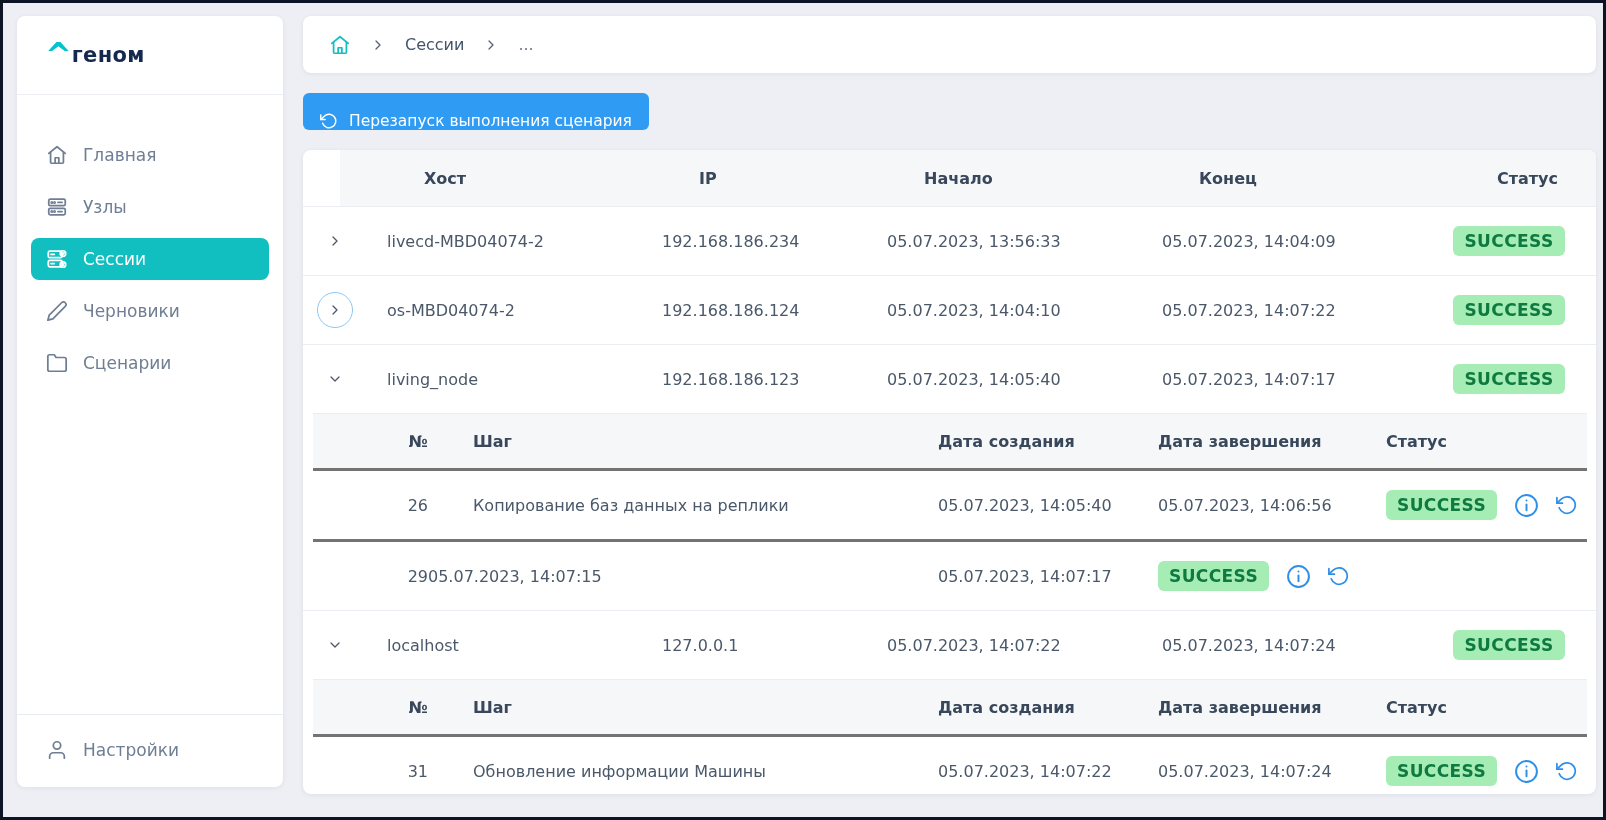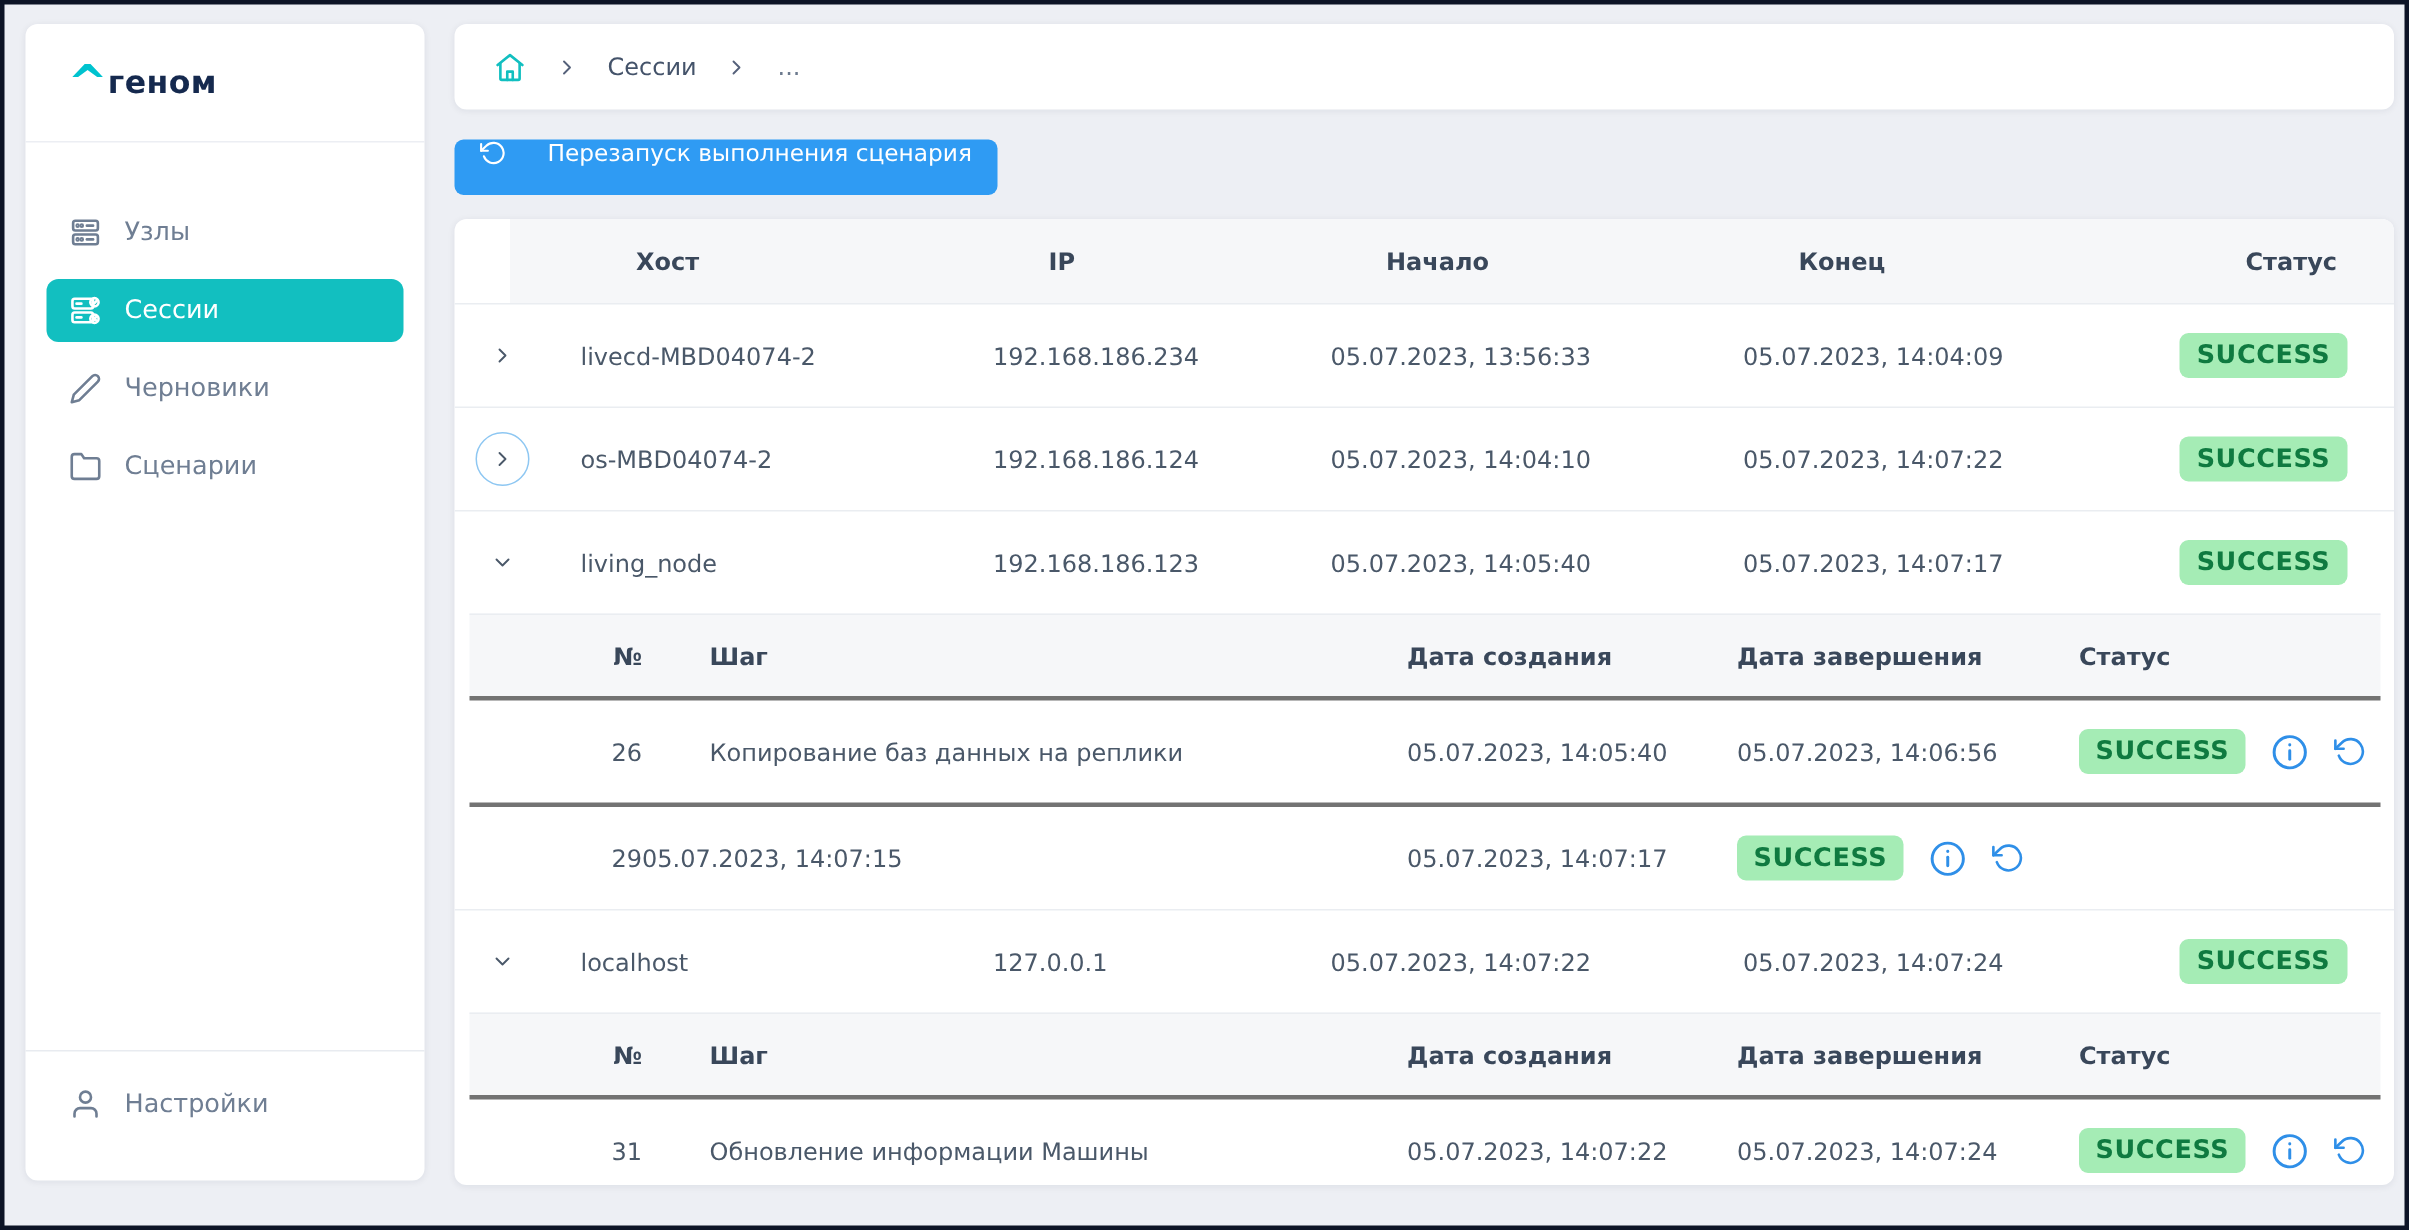--- a/index.html
+++ b/index.html
@@ -14,39 +14,39 @@
   .sidebar { position:absolute; left:14px; top:13px; width:266px; height:771px;
              display:flex; flex-direction:column; }
   .logo { height:78px; display:flex; align-items:center; padding-left:28px;
           border-bottom:1px solid #eceef3; }
   .logo-caret { color:var(--accent-cyan,#00c3cf); font-weight:bold; font-size:32px; line-height:1; }
   .logo-text  { color:#15294e; font-weight:bold; font-size:21px; line-height:1; letter-spacing:.3px; }
   .nav { padding:39px 14px 0; display:flex; flex-direction:column; gap:10px; flex:1; }
   .nav-item { display:flex; align-items:center; gap:15px; padding:10px 15px;
               border-radius:8px; color:#6f7e93; font-size:17px; cursor:pointer; }
   .nav-item.selected { background:var(--accent-teal,#12bfc0); color:#fff; }
-  .sidebar-footer { border-top:1px solid #e8ebf0; padding:14px 14px 30px; }
+  .sidebar-footer { border-top:1px solid #e8ebf0; padding:14px 14px 16px; }
 
   .icn { display:inline-flex; align-items:center; justify-content:center; flex:none; }
   .icn svg { width:100%; height:100%; }
   .icn-22 { width:22px; height:22px; }
   .icn-18 { width:18px; height:18px; }
   .icn-16 { width:16px; height:16px; }
 
   
   .main { position:absolute; left:300px; top:13px; width:1293px; }
   .breadcrumb { height:57px; display:flex; align-items:center; padding:0 26px; gap:19px;
                 color:#44536a; font-size:16px; }
   .breadcrumb .crumb-sep { color:#55617a; }
   .breadcrumb .home { color:var(--accent-teal,#12bfc0); }
   .breadcrumb .ellipsis { color:#6c7a8e; }
 
   .restart-btn { margin-top:20px; height:37px; background:var(--button-blue,#2f9bf3); color:#fff;
-                 border:none; border-radius:6px; display:inline-flex; align-items:flex-start;
-                 gap:27px; padding:0 17px; font-size:15.5px; cursor:pointer;
+                 border:none; border-radius:6px; display:inline-flex; align-items:flex-end;
+                 gap:11px; padding:0 17px; font-size:15.5px; cursor:pointer;
                  font-family:inherit; }
 
   .table-card { margin-top:16px; height:644px; overflow:hidden; }
 
   .trow { display:grid; grid-template-columns:64px 275px 225px 275px 280px 1fr; align-items:center; }
   .trow.head { background:#f6f7f9; height:56px; font-weight:bold; color:#39475a; font-size:16px;margin-left:37px; }
   .trow.body { height:68px; border-top:1px solid #eaedf1; color:#4a5869; font-size:16px; }
   .cell-pad { padding-left:20px; }
   .cell-status { display:flex; justify-content:center; }
 
@@ -77,20 +77,30 @@
 <body>
 
 <div class="screen">
 
   <aside class="sidebar card">
     <div class="logo">
       <span class="logo-caret">^</span>
         <span class="logo-text">геном</span>
     </div>
     <nav class="nav" id="nav">
+        <div class="nav-item">
+          <span class="icn icn-22">
+            <svg viewBox="0 0 24 24" fill="none" stroke="currentColor" stroke-width="1.9" stroke-linecap="round" stroke-linejoin="round">
+              <path d="M3 10.2 12 3l9 7.2"></path>
+              <path d="M5 9v11a1 1 0 0 0 1 1h12a1 1 0 0 0 1-1V9"></path>
+              <path d="M10 21v-6h4v6"></path>
+            </svg>
+          </span>
+          <span>Главная</span>
+        </div>
         <div class="nav-item">
           <span class="icn icn-22">
             <svg viewBox="0 0 24 24" fill="none" stroke="currentColor" stroke-width="1.9" stroke-linecap="round" stroke-linejoin="round">
               <rect x="3" y="3.5" width="18" height="7" rx="1.6"></rect>
               <rect x="3" y="13.5" width="18" height="7" rx="1.6"></rect>
               <circle cx="6.3" cy="7" r="0.7"></circle>
               <circle cx="9.3" cy="7" r="0.7"></circle>
               <circle cx="6.3" cy="17" r="0.7"></circle>
               <circle cx="9.3" cy="17" r="0.7"></circle>
               <line x1="13" y1="7" x2="17.5" y2="7"></line>

